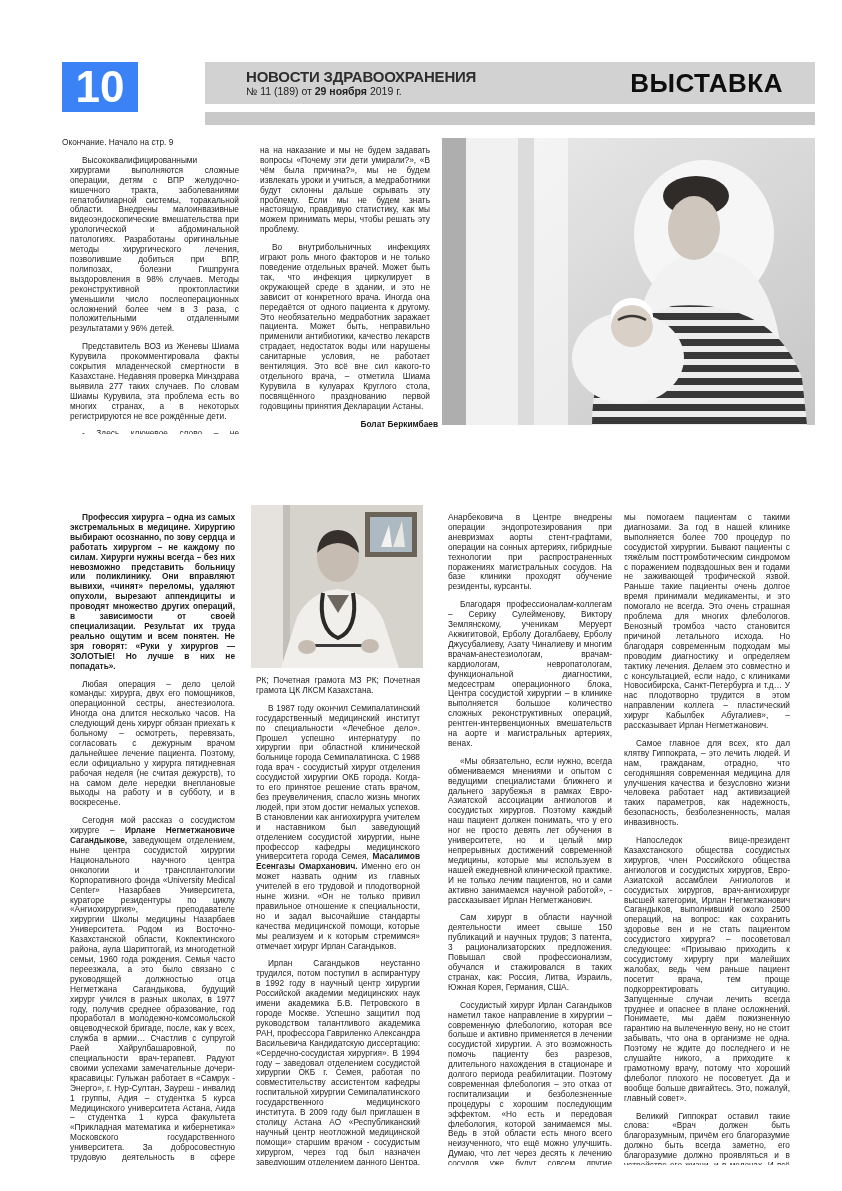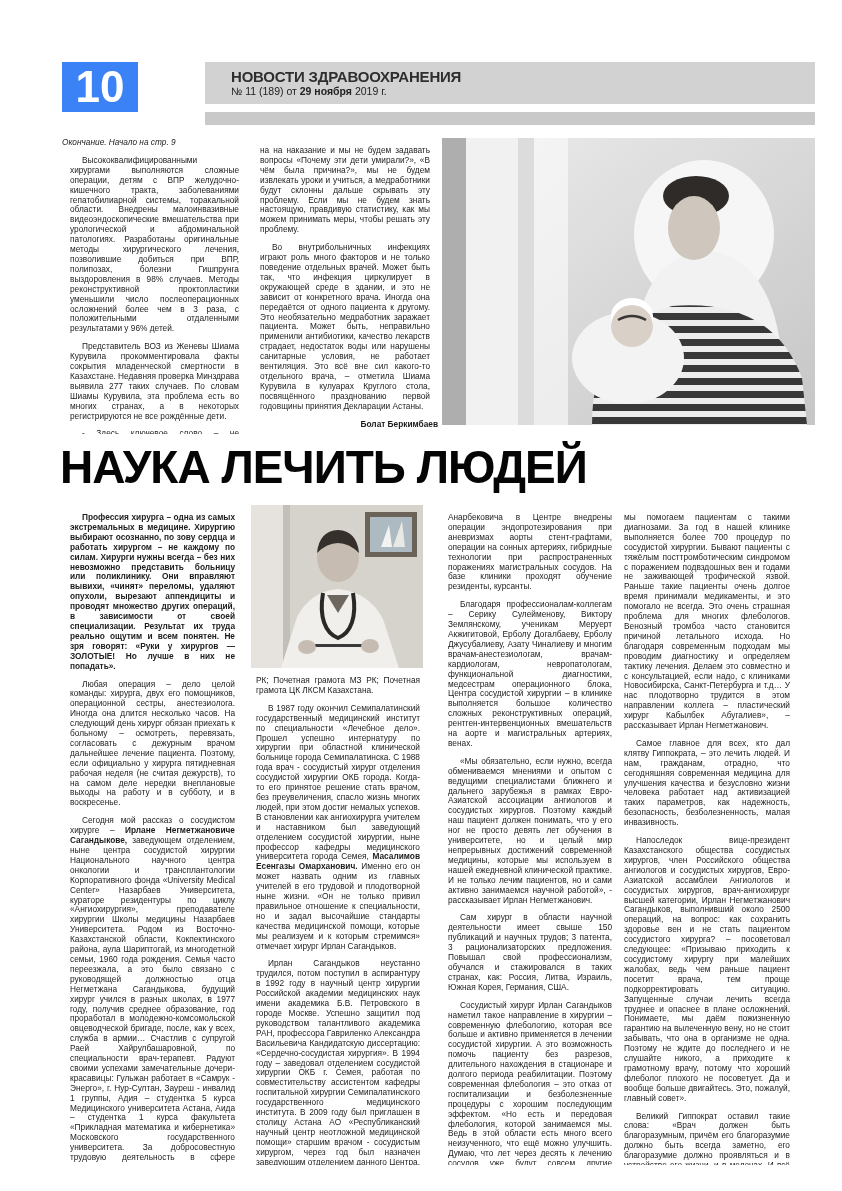--- a/index.html
+++ b/index.html
@@ -2,34 +2,34 @@
 <html><head>
 <meta charset="utf-8">
 <style>
   html,body{margin:0;padding:0;background:#9a9a9a;}
   .page{position:relative;width:842px;height:1191px;background:#fff;margin:0 auto;
         font-family:"Liberation Sans",sans-serif;color:#1c1c1c;overflow:hidden;}
   
   .pagenum-box{position:absolute;left:62px;top:62px;width:76px;height:50px;background:#3b82f6;
         color:#fff;font-size:44px;font-weight:bold;display:flex;align-items:center;justify-content:center;}
   .header-bar{position:absolute;left:205px;top:62px;width:610px;height:42px;background:#d2d2d2;
-        display:flex;align-items:center;justify-content:space-between;padding:3px;box-sizing:border-box;}
+        display:flex;align-items:center;justify-content:space-between;padding:18px;box-sizing:border-box;}
   .header-left{padding-left:23px;}
   .section-title{font-size:15px;font-weight:bold;color:#2e2e2e;letter-spacing:-0.2px;line-height:17px;}
   .issue-line{font-size:10.5px;color:#222;line-height:13px;}
   .issue-line b{font-weight:bold;}
   .rubric{font-size:26px;font-weight:bold;color:#0e0e0e;padding-right:14px;letter-spacing:0.5px;}
   .header-strip{position:absolute;left:205px;top:112px;width:610px;height:13px;background:#c9c9c9;}
   
   .col{position:absolute;text-align:justify;font-size:8.3px;line-height:9.9px;overflow:hidden;}
   .para{margin:8px;text-indent:12px;}
   .para b{font-weight:bold;}
   .noind{text-indent:0;}
   .lead{font-weight:bold;text-indent:12px;}
-  .note{margin:0 0 4px 0;font-style:italic;text-indent:0;}
+  .note{margin:0 0 4px 0;text-indent:0;}
   .byline{margin:3px 0 0 0;text-align:right;font-weight:bold;text-indent:0;}
   .bl{text-indent:0;text-align:center;font-weight:bold;font-size:8.5px;line-height:10.6px;}
   .final-byline{margin-top:10px;}
   
   .tcol1{left:62px;top:138px;width:185px;height:296px;}
   .tcol2{left:252px;top:138px;width:186px;height:296px;}
   
   .mcol1{left:62px;top:505px;width:181px;height:660px;}
   .mcol2{left:248px;top:505px;width:180px;height:660px;}
   .mcol3{left:440px;top:505px;width:180px;height:660px;}
@@ -46,20 +46,21 @@
 <body>
 
 <div class="page">
 
   <div class="pagenum-box">10</div>
   <div class="header-bar">
     <div class="header-left">
       <div class="section-title">НОВОСТИ ЗДРАВООХРАНЕНИЯ</div>
       <div class="issue-line"><span>№ 11 (189) от </span><b>29 ноября</b><span> 2019 г.</span></div>
     </div>
+    <div class="rubric">ВЫСТАВКА</div>
   </div>
   <div class="header-strip"></div>
 
   <section>
     <div class="col tcol1">
       <p class="note">Окончание. Начало на стр. 9</p>
       <div>
           <p class="para">Высококвалифицированными хирургами выполняются сложные операции, детям с ВПР желудочно-кишечного тракта, заболеваниями гепатобилиарной системы, торакальной области. Внедрены малоинвазивные видеоэндоскопические вмешательства при урологической и абдоминальной патологиях. Разработаны оригинальные методы хирургического лечения, позволившие добиться при ВПР, полипозах, болезни Гишпрунга выздоровления в 98% случаев. Методы реконструктивной проктопластики уменьшили число послеоперационных осложнений более чем в 3 раза, с положительными отдаленными результатами у 96% детей.</p>
           <p class="para">Представитель ВОЗ из Женевы Шиама Курувила прокомментировала факты сокрытия младенческой смертности в Казахстане. Недавняя проверка Минздрава выявила 277 таких случаев. По словам Шиамы Курувила, эта проблема есть во многих странах, а в некоторых регистрируются не все рождённые дети.</p>
           <p class="para">- Здесь ключевое слово – не наказывать. Если политика государства будет направле-</p>
@@ -95,21 +96,20 @@
         <ellipse cx="252" cy="90" rx="26" ry="32" fill="#cfc6bd"></ellipse>
         <path d="M150,287 Q150,190 230,168 Q330,160 360,240 L365,287 Z" fill="url(#stripes)"></path>
         <ellipse cx="186" cy="220" rx="56" ry="46" fill="#f3f3f3"></ellipse>
         <circle cx="190" cy="188" r="21" fill="#d9d0c7"></circle>
         <path d="M169,188 A21,21 0 0 1 211,188 L211,178 A21,18 0 0 0 169,178 Z" fill="#ffffff"></path>
         <path d="M176,182 q14,-8 28,0" stroke="#3a3633" stroke-width="2.5" fill="none"></path>
       </svg>
     </figure>
   </section>
 
-  <h1 class="headline">НАУКА ЛЕЧИТЬ ЛЮДЕЙ</h1>
 
   <section>
     <div class="col mcol1">
       <div>
           <p class="para lead">Профессия хирурга – одна из самых экстремальных в медицине. Хирургию выбирают осознанно, по зову сердца и работать хирургом – не каждому по силам. Хирурги нужны всегда – без них невозможно представить больницу или поликлинику. Они вправляют вывихи, «чинят» переломы, удаляют опухоли, вырезают аппендициты и проводят множество других операций, в зависимости от своей специализации. Результат их труда реально ощутим и всем понятен. Не зря говорят: «Руки у хирургов — ЗОЛОТЫЕ! Но лучше в них не попадать».</p>
           <p class="para">Любая операция – дело целой команды: хирурга, двух его помощников, операционной сестры, анестезиолога. Иногда она длится несколько часов. На следующий день хирург обязан приехать к больному – осмотреть, перевязать, согласовать с дежурным врачом дальнейшее лечение пациента. Поэтому, если официально у хирурга пятидневная рабочая неделя (не считая дежурств), то на самом деле нередки внеплановые выходы на работу и в субботу, и в воскресенье.</p>
           <p class="para">Сегодня мой рассказ о сосудистом хирурге – <b>Ирлане Негметжановиче Сагандыкове,</b> заведующем отделением, ныне центра сосудистой хирургии Национального научного центра онкологии и трансплантологии Корпоративного фонда «University Medical Center» Назарбаев Университета, кураторе резидентуры по циклу «Ангиохирургия», преподавателе хирургии Школы медицины Назарбаев Университета. Родом из Восточно-Казахстанской области, Кокпектинского района, аула Шариптогай, из многодетной семьи, 1960 года рождения. Семья часто переезжала, а это было связано с руководящей должностью отца Негметжана Сагандыкова, будущий хирург учился в разных школах, в 1977 году, получив среднее образование, год проработал в молодежно-комсомольской овцеводческой бригаде, после, как у всех, служба в армии… Счастлив с супругой Раей Хайрулбашаровной, по специальности врач-терапевт. Радуют своими успехами замечательные дочери-красавицы: Гульжан работает в «Самрук - Энерго», г. Нур-Султан, Зауреш - инвалид 1 группы, Адия – студентка 5 курса Медицинского университета Астана, Аида – студентка 1 курса факультета «Прикладная математика и кибернетика» Московского государственного университета. За добросовестную трудовую деятельность в сфере медицины имеет многочисленные награды и поощрения, как: Знак «Денсаулық сақтау ісінің үздігі»; медаль «25 лет вывода Советских войск из Афганистана»; Знак ЦК ВЛКСМ «За участие в студенческих строительных отрядах», благодарность МЗ</p>
         </div>
     </div>
 

